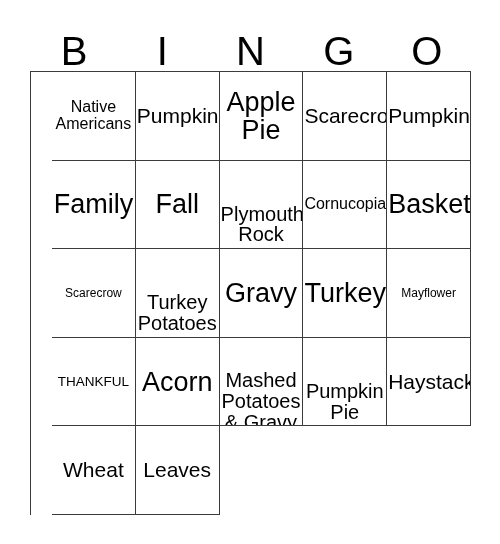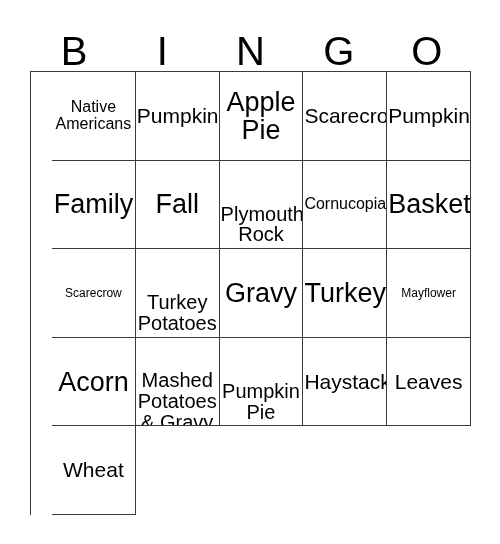--- a/index.html
+++ b/index.html
@@ -164,36 +164,39 @@
     <div class="cell">
       <span class="cell-text fs-xl">Gravy</span>
     </div>
     <div class="cell">
       <span class="cell-text fs-xl">Turkey</span>
     </div>
     <div class="cell">
       <span class="cell-text fs-sm">Mayflower</span>
     </div>
     <div class="cell">
+      <span class="cell-text fs-xs">THANKFUL</span>
+    </div>
+    <div class="cell">
       <span class="cell-text fs-xxl">Acorn</span>
     </div>
 
     <div class="cell">
       <span class="cell-text fs-m">Mashed
 Potatoes
 &amp; Gravy</span>
     </div>
     <div class="cell">
       <span class="cell-text fs-m">Pumpkin
 Pie</span>
     </div>
     <div class="cell">
       <span class="cell-text fs-ml">Haystack</span>
     </div>
     <div class="cell">
+      <span class="cell-text fs-ml">Wheat</span>
+    </div>
+    <div class="cell">
       <span class="cell-text fs-ml">Leaves</span>
-    </div>
-    <div class="cell">
-      <span class="cell-text fs-ml">Wheat</span>
     </div>
 
   </div>
 </div>
 
 </body></html>

